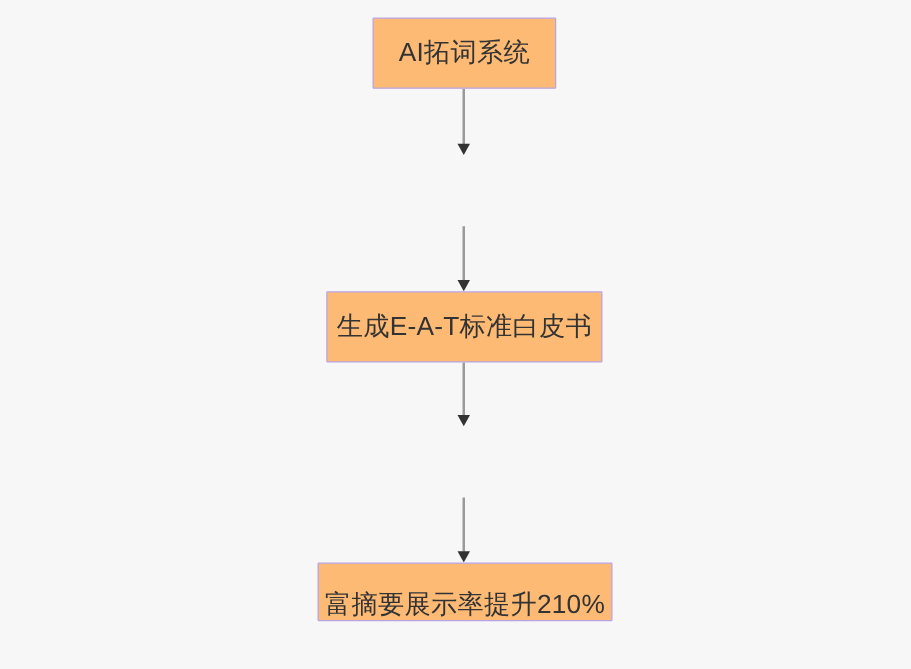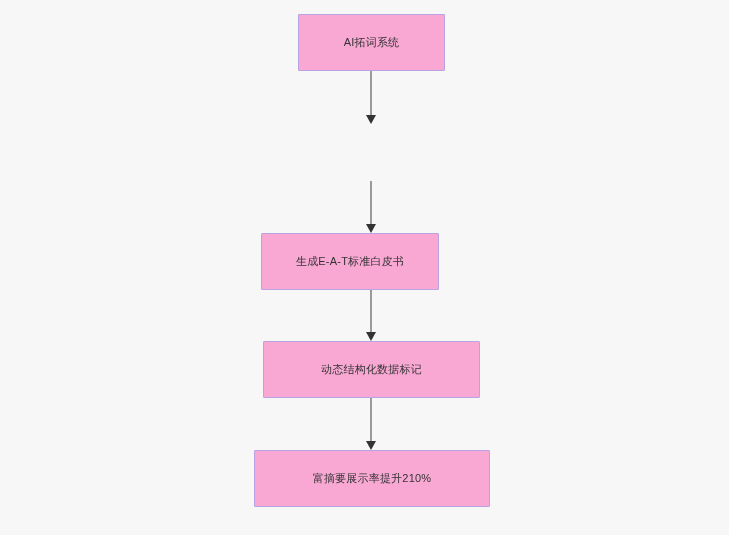--- a/index.html
+++ b/index.html
@@ -15,28 +15,28 @@
   }
   #flow-canvas {
     position: relative;
     width: 729px;
     height: 535px;
     background: #f7f7f7;
   }
   .node {
     position: absolute;
     box-sizing: border-box;
-    background: #f9a8d4;
+    background: #fdba74;
     border: 1.4px solid #b9a3e3;
     border-radius: 1px;
     display: flex;
     align-items: center;
     justify-content: center;
     color: #333333;
-    font-size: 11px;
+    font-size: 21px;
     line-height: 1.2;
     letter-spacing: 0.2px;
     white-space: nowrap;
     z-index: 2;
   }
   .node-label {
     display: block;
     text-align: center;
   }
   .connector {
@@ -81,23 +81,20 @@
     <div class="conn-head"></div>
   </div>
   <div class="connector" style="left: 365px; top: 398px; width: 12px; height: 52px;">
     <div class="conn-line" style="height: 44px;"></div>
     <div class="conn-head"></div>
   </div>
 
   <div class="node" style="left: 298px; top: 14px; width: 147px; height: 57px;">
     <span class="node-label">AI拓词系统</span>
   </div>
-  <div class="node" style="left: 261px; top: 233px; width: 178px; height: 57px;">
+  <div class="node" style="left: 261px; top: 233px; width: 221px; height: 57px;">
     <span class="node-label">生成E-A-T标准白皮书</span>
   </div>
-  <div class="node" style="left: 263px; top: 341px; width: 217px; height: 57px;">
-    <span class="node-label">动态结构化数据标记</span>
-  </div>
-  <div class="node" style="left: 254px; top: 450px; width: 236px; height: 57px;">
+  <div class="node" style="left: 254px; top: 450px; width: 236px; height: 47px; align-items: flex-end;">
     <span class="node-label">富摘要展示率提升210%</span>
   </div>
 
 </div>
 
 </body></html>

